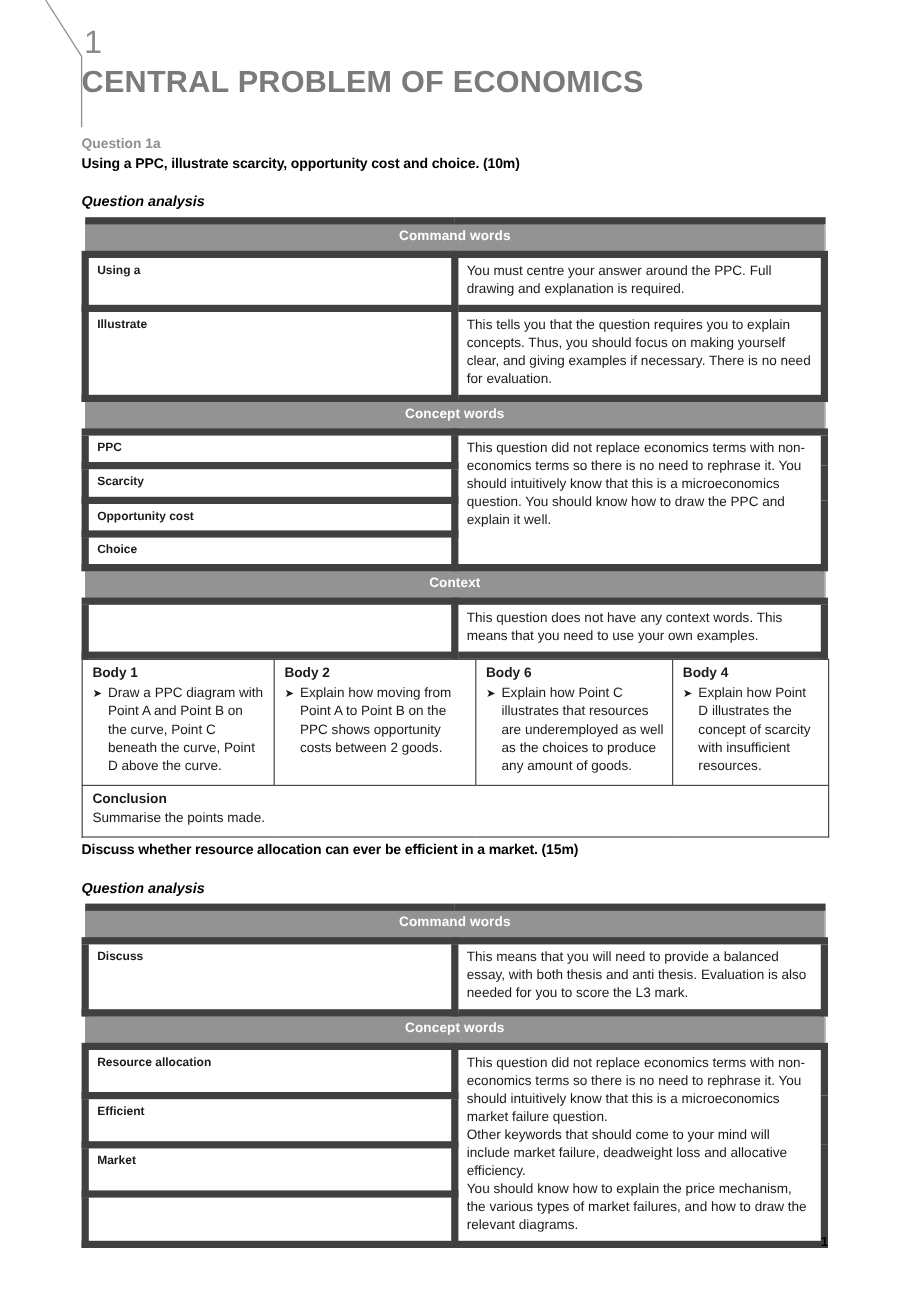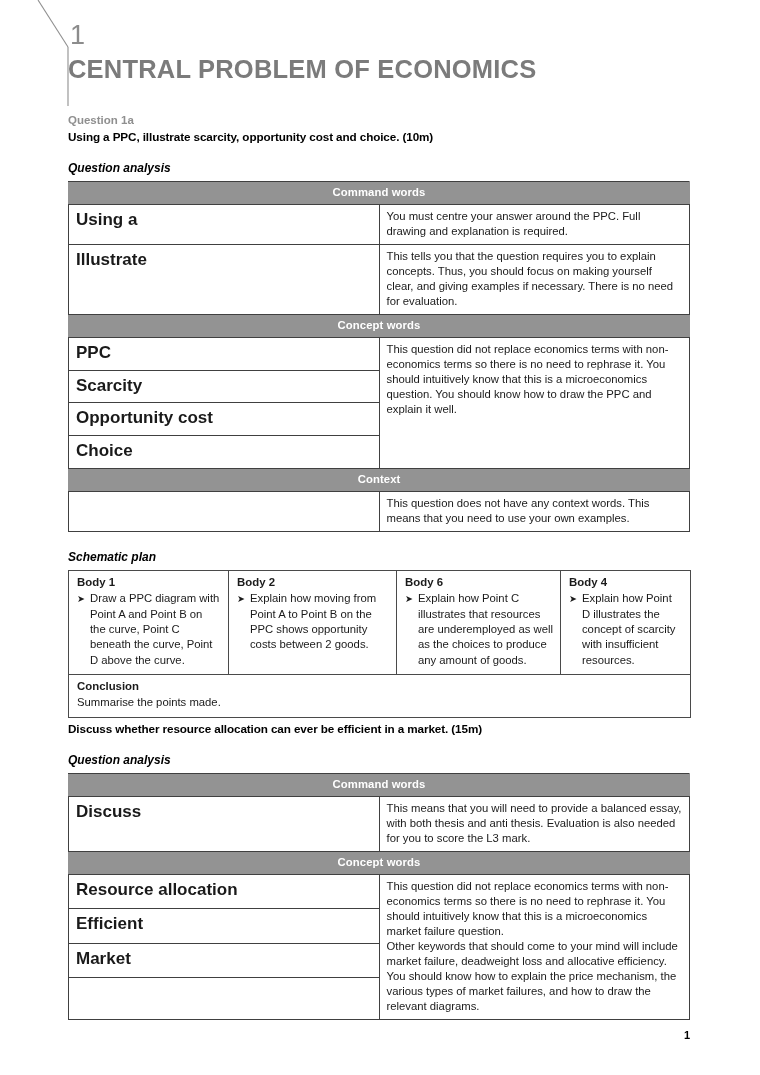--- a/index.html
+++ b/index.html
@@ -76,41 +76,41 @@
   }
 
   
   .qa-table {
     width: 622px;
     border-collapse: collapse;
     table-layout: fixed;
     border: 1px solid #b8b8b8;
   }
   .qa-table td, .qa-table th {
-    border: 1px solid #404040;
+    border: 6px solid #404040;
     vertical-align: top;
     padding: 4px 7px 5px 7px;
     font-size: 11.3px;
     line-height: 1.33;
   }
   .qa-table .band {
     background: #939393;
     color: #ffffff;
     text-align: center;
     font-weight: bold;
     font-size: 11.3px;
     padding: 3px 0 4px 0;
     border-left: 1px solid #939393;
     border-right: 1px solid #939393;
     letter-spacing: 0.1px;
   }
   .qa-table .keycell {
     width: 140px;
     font-weight: bold;
-    font-size: 17px;
+    font-size: 10px;
     white-space: nowrap;
   }
   .qa-table .desccell { font-size: 11.3px; }
   .qa-table .desccell p { margin: 0; }
 
   
   .plan-table {
     width: 622px;
     border-collapse: collapse;
     table-layout: fixed;
@@ -203,21 +203,20 @@
       <tr>
         <td class="band" colspan="2">Context</td>
       </tr>
       <tr>
         <td class="keycell">&nbsp;</td>
         <td class="desccell">This question does not have any context words. This means that you need to use your own examples.</td>
       </tr>
     </tbody>
   </table>
 
-  <div class="section-title">Schematic plan</div>
 
   <table class="plan-table">
     <colgroup>
       <col style="width:160px">
       <col style="width:168px">
       <col style="width:164px">
       <col style="width:130px">
     </colgroup>
     <tbody>
       <tr>

